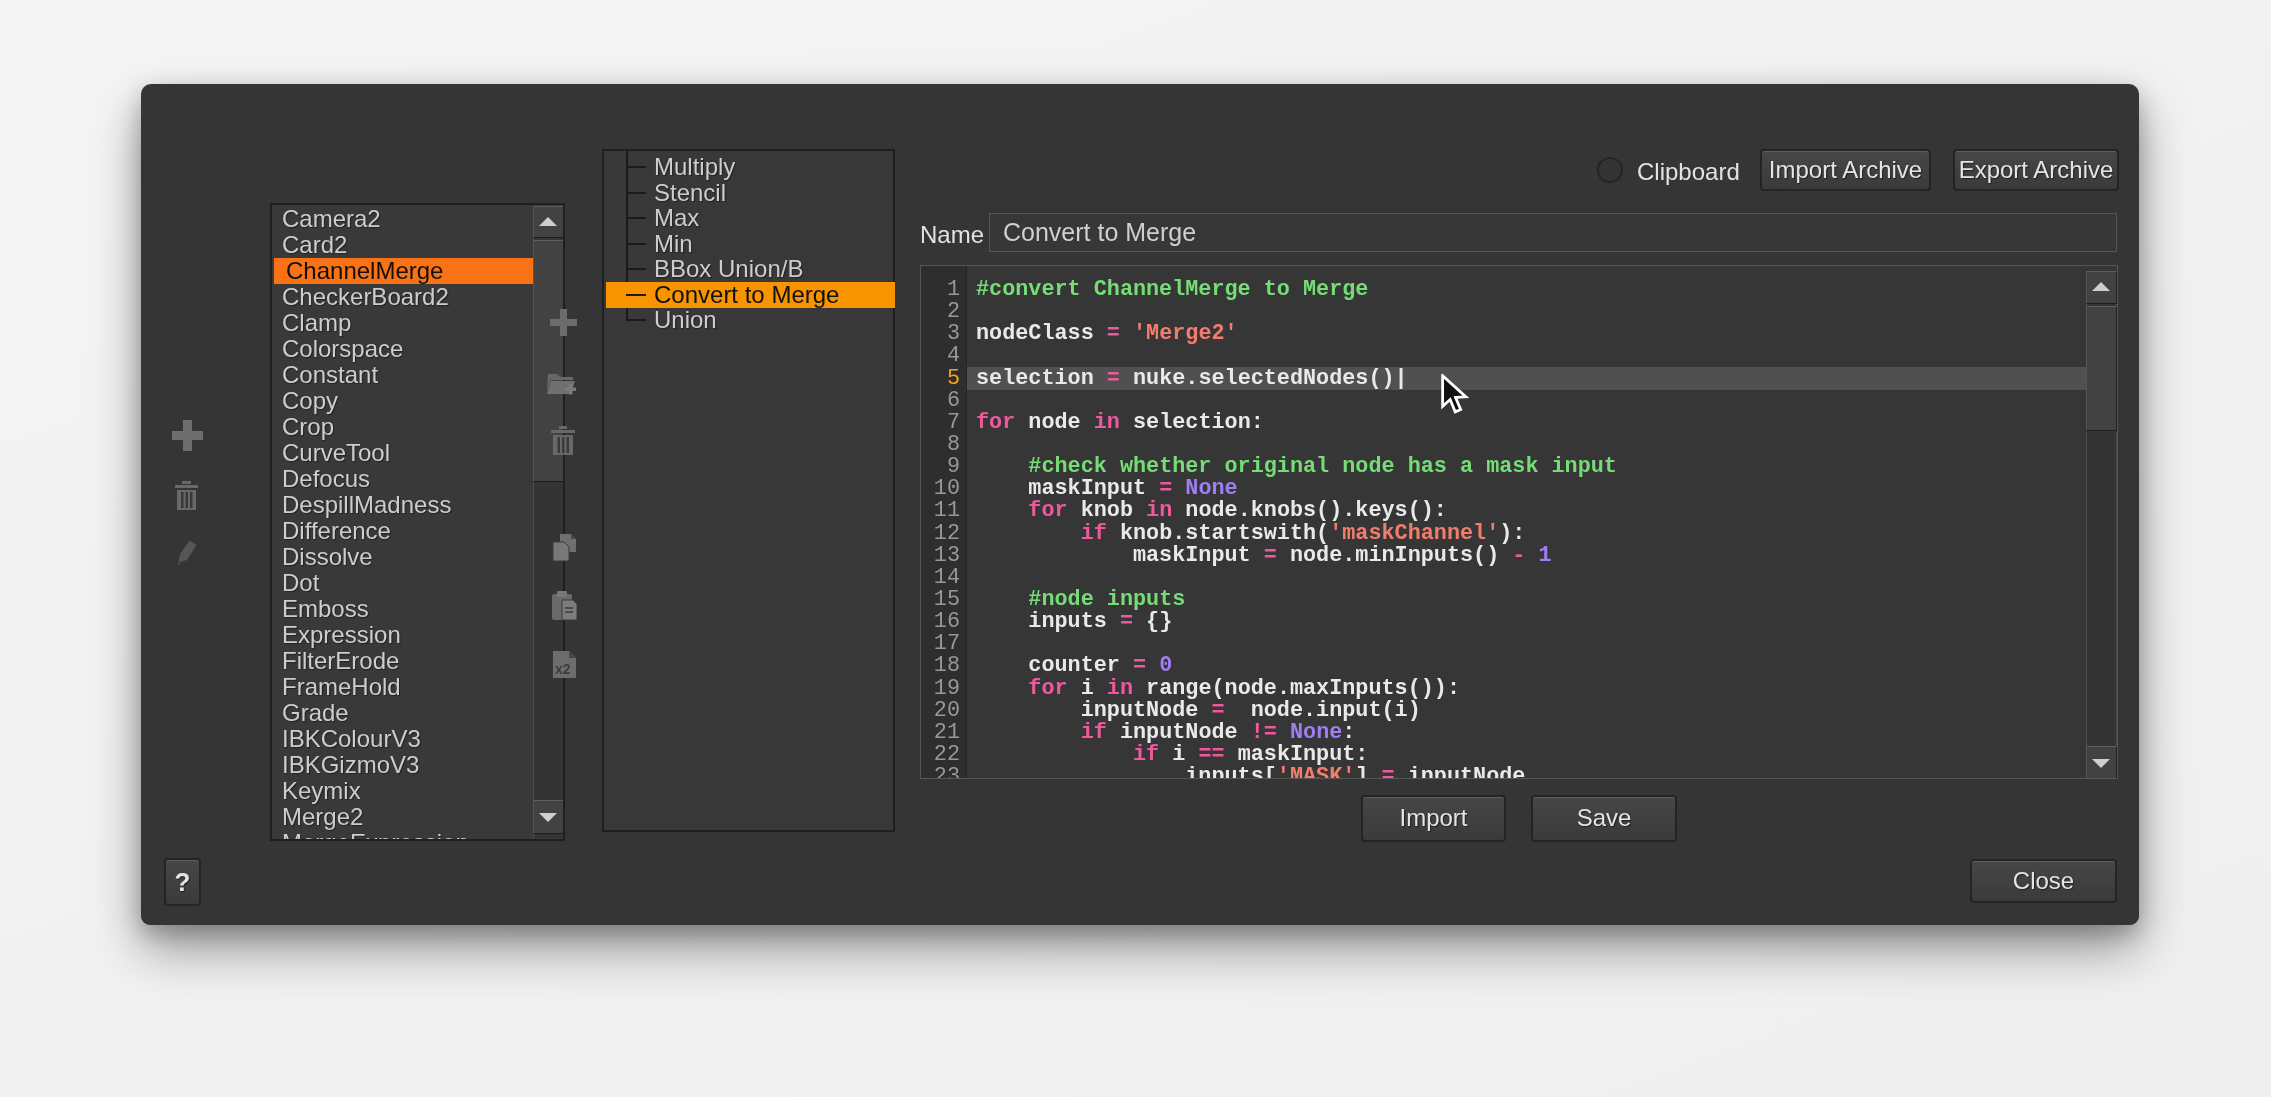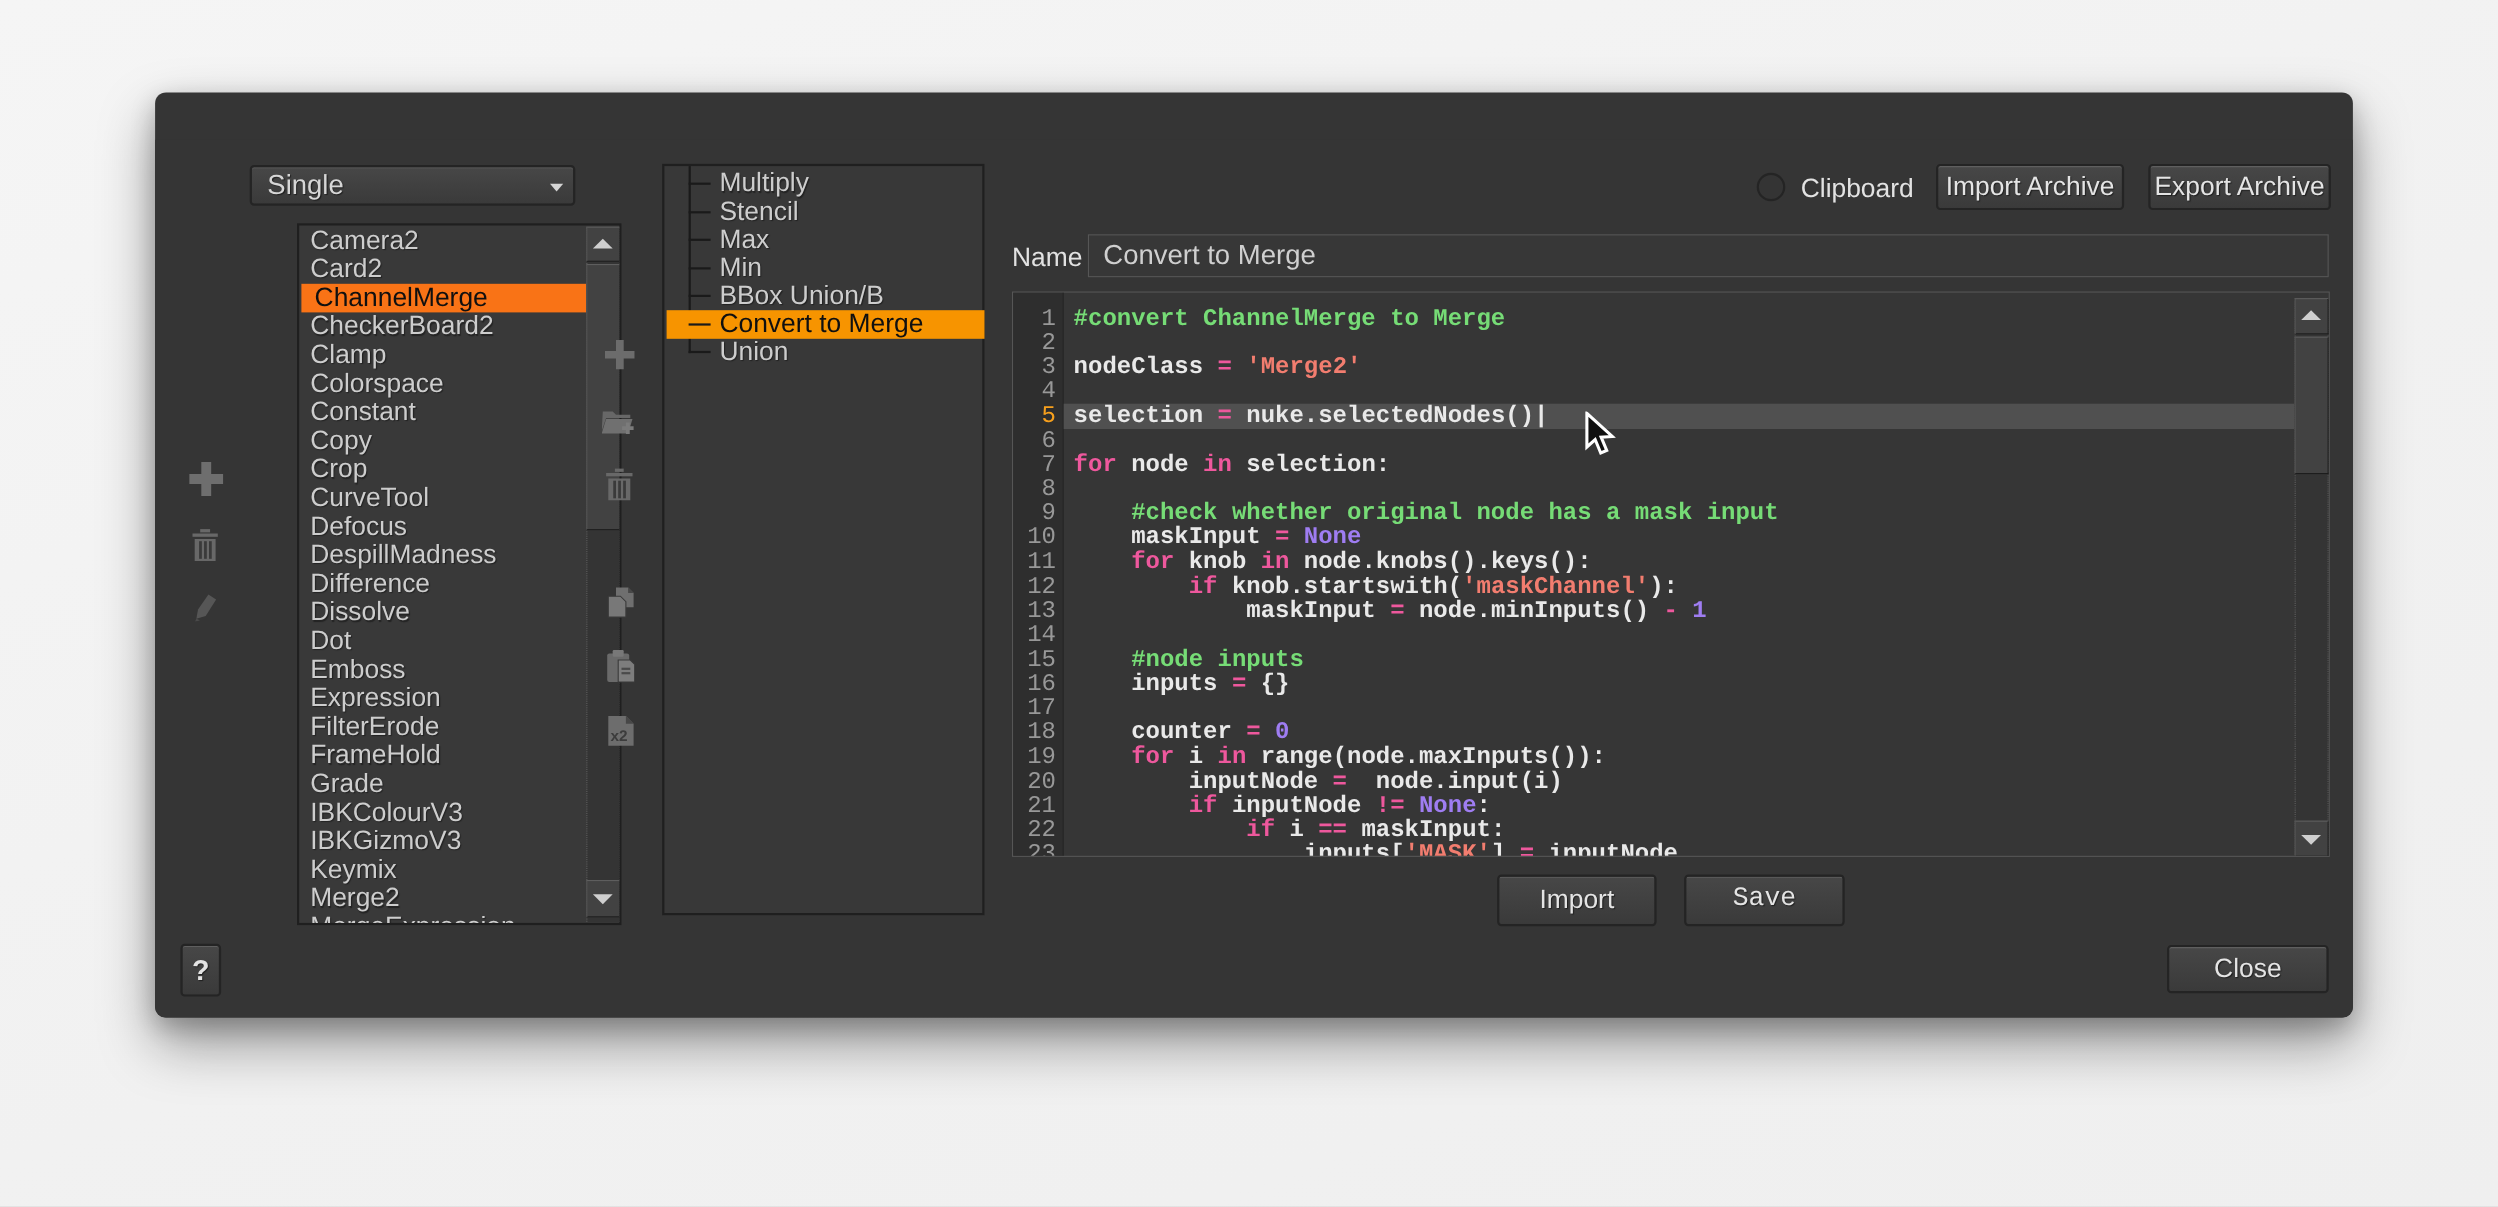--- a/index.html
+++ b/index.html
@@ -77,29 +77,28 @@
 #lnums{position:absolute;left:0;top:13px;width:39px;text-align:right;color:#989898;font-weight:normal;}
 #lnums .cur{color:#f7a01d;}
 #code{position:absolute;left:55px;top:13px;color:#e9e9e9;}
 .c{color:#76dc76;}
 .k{color:#ee589d;}
 .s{color:#f27d6f;text-align:center;}
 .n{color:#9f7df2;}
 
 
 #btn-import{left:1220px;top:711px;width:145px;height:47px;line-height:42px;}
-#btn-save{left:1390px;top:711px;width:146px;height:47px;line-height:42px;font-family:Liberation Mono, monospace;}
+#btn-save{left:1390px;top:711px;width:146px;height:47px;line-height:42px;}
 #btn-help{left:23px;top:774px;width:37px;height:48px;line-height:44px;font-size:26px;font-weight:bold;}
 #btn-close{left:1829px;top:775px;width:147px;height:44px;line-height:40px;}
 </style>
 </head>
 <body>
 <div id="win">
   <div id="content"></div>
-  <div class="btn" id="dropdown">Single<div id="dd-arrow"></div></div>
 
   <div class="panel" id="list">
     <div class="li" style="top:1px">Camera2</div>
     <div class="li" style="top:27px">Card2</div>
     <div class="li sel" style="top:53px">ChannelMerge</div>
     <div class="li" style="top:79px">CheckerBoard2</div>
     <div class="li" style="top:105px">Clamp</div>
     <div class="li" style="top:131px">Colorspace</div>
     <div class="li" style="top:157px">Constant</div>
     <div class="li" style="top:183px">Copy</div>

